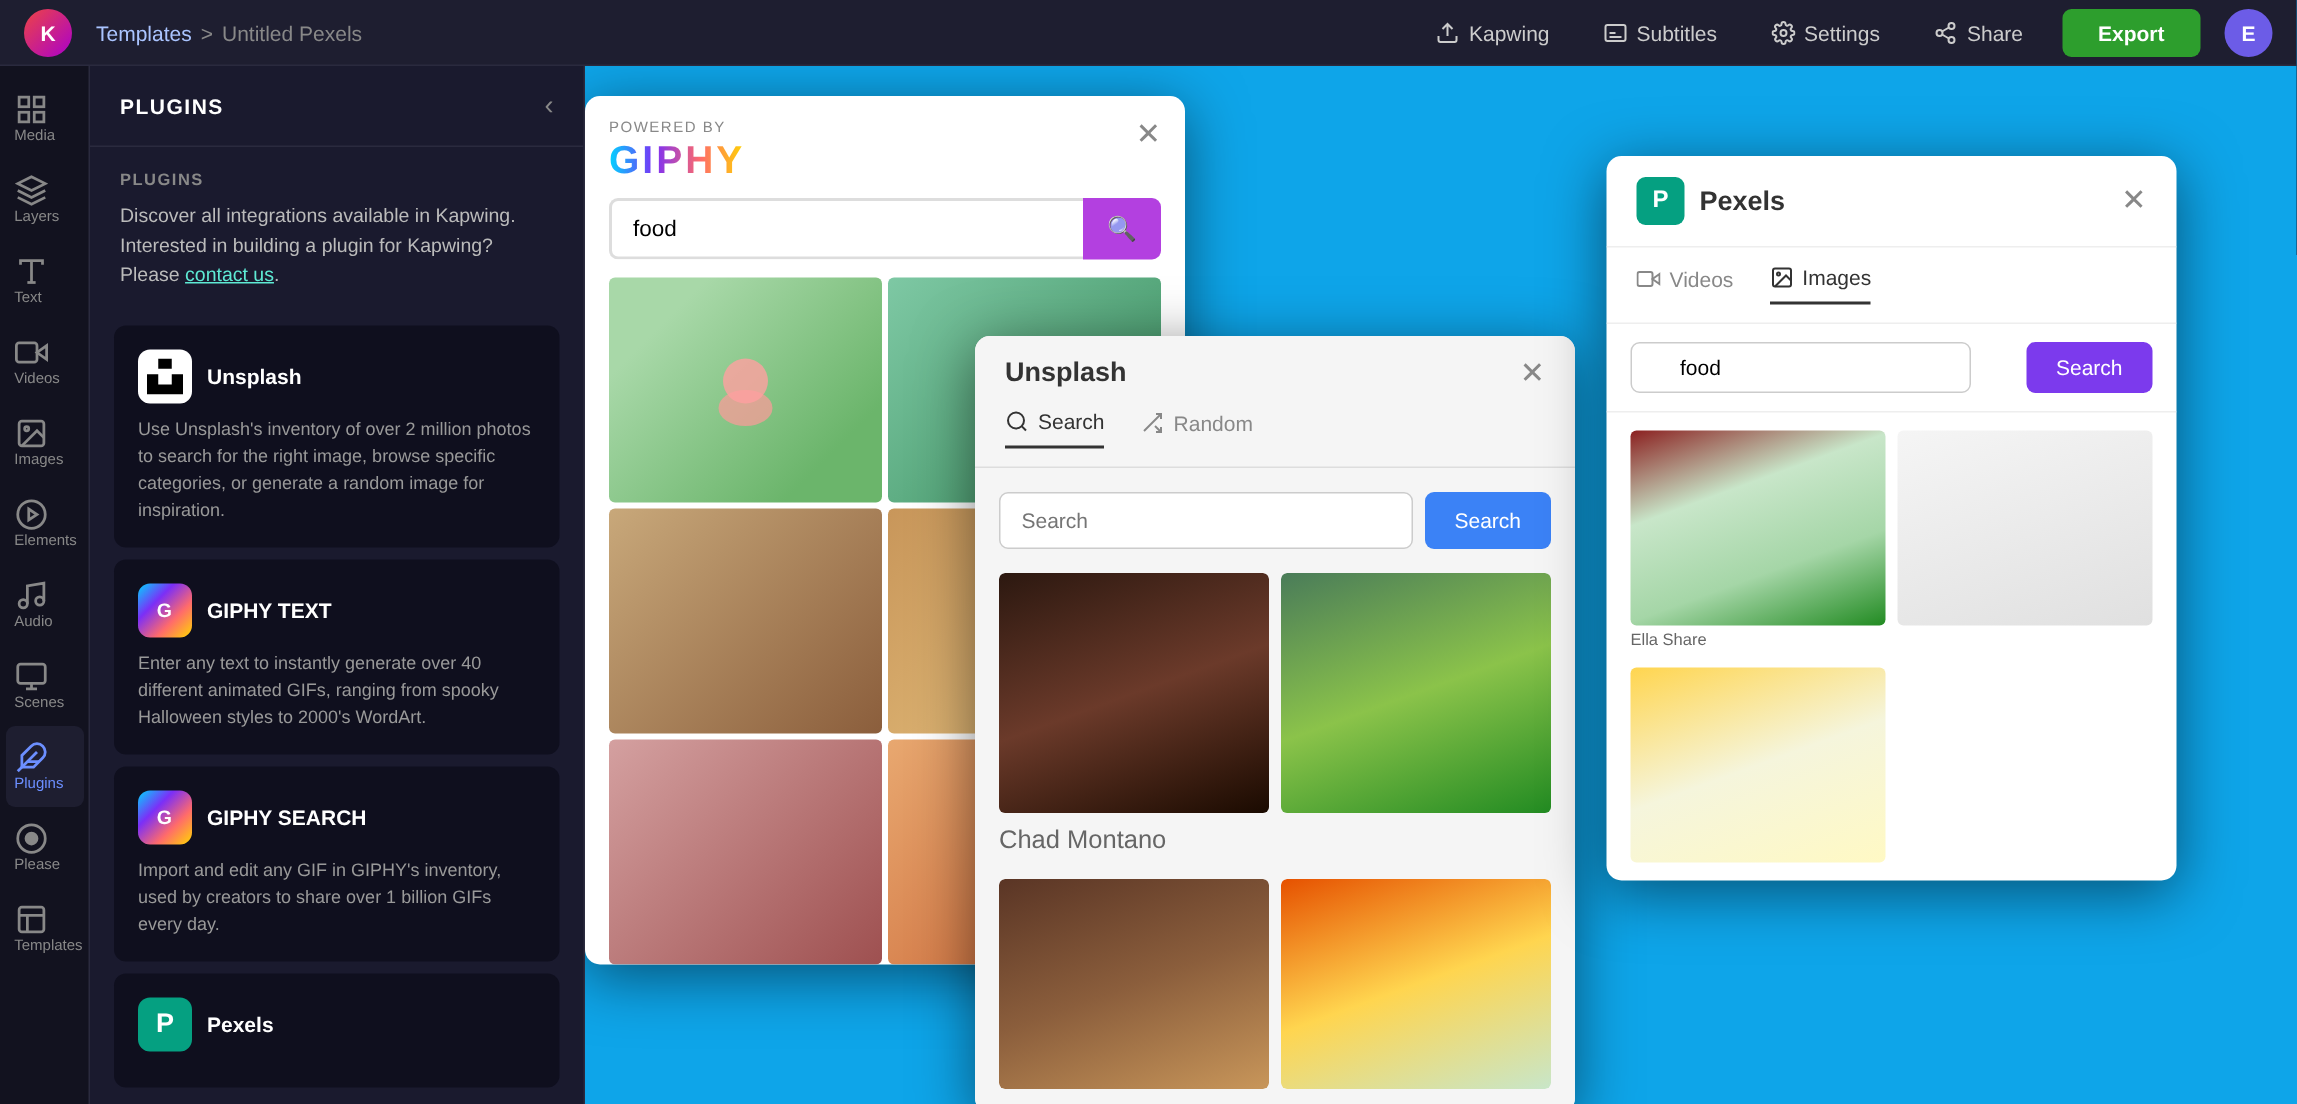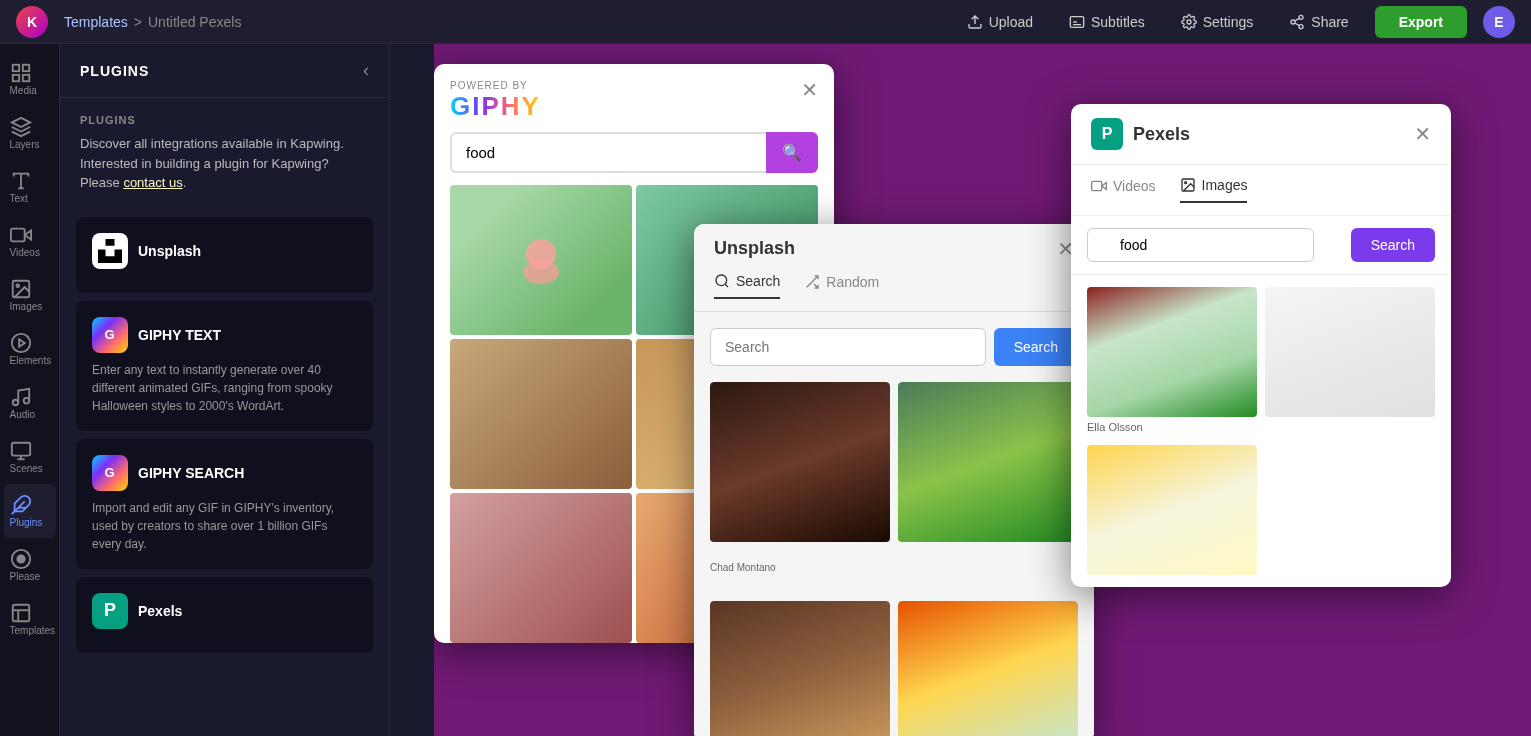--- a/index.html
+++ b/index.html
@@ -27,32 +27,32 @@
     .icon-sidebar-item.active { color: #6c8fff; }
     .icon-sidebar-item svg { width: 22px; height: 22px; }
 
     
     .plugins-panel { width: 330px; background: #1a1a2e; border-right: 1px solid #2a2a3e; overflow-y: auto; flex-shrink: 0; position: relative; }
     .plugins-header { display: flex; align-items: center; justify-content: space-between; padding: 16px 20px; border-bottom: 1px solid #2a2a3e; }
     .plugins-title { color: #fff; font-weight: bold; font-size: 14px; letter-spacing: 1px; }
     .collapse-btn { background: none; border: none; color: #888; cursor: pointer; font-size: 18px; }
     .plugins-section-label { color: #888; font-size: 11px; font-weight: bold; letter-spacing: 1px; padding: 16px 20px 8px; }
     .plugins-intro { color: #bbb; font-size: 13px; padding: 0 20px 16px; line-height: 1.5; }
-    .plugins-intro a { color: #fef9c3; }
+    .plugins-intro a { color: #5eead4; }
     .plugin-card { margin: 8px 16px; background: #0f0f1e; border-radius: 8px; padding: 16px; }
     .plugin-card-header { display: flex; align-items: center; gap: 10px; margin-bottom: 8px; }
     .plugin-icon { width: 36px; height: 36px; border-radius: 8px; display: flex; align-items: center; justify-content: center; font-size: 18px; }
     .plugin-icon.unsplash { background: #fff; }
     .plugin-icon.giphy { background: linear-gradient(135deg, #00d4ff, #7b2ff7, #ff6b6b, #ffd700); }
     .plugin-icon.pexels { background: #05a081; }
     .plugin-name { color: #fff; font-weight: bold; font-size: 14px; }
     .plugin-desc { color: #999; font-size: 12px; line-height: 1.5; }
 
     
-    .canvas-area { flex: 1; background: #701a75; position: relative; overflow: hidden; margin-left: 44px; }
+    .canvas-area { flex: 1; background: #0ea5e9; position: relative; overflow: hidden; }
 
     
     .modals-container { position: absolute; top: 0; left: 0; width: 100%; height: 100%; pointer-events: none; }
     .modal { position: absolute; background: #fff; border-radius: 10px; box-shadow: 0 8px 40px rgba(0,0,0,0.5); pointer-events: all; overflow: hidden; }
 
     
     .giphy-modal { left: 0; top: 20px; width: 400px; min-height: 500px; }
     .giphy-modal-header { display: flex; justify-content: space-between; align-items: flex-start; padding: 16px 16px 10px; }
     .giphy-powered { display: flex; flex-direction: column; }
     .giphy-powered-by { font-size: 10px; color: #888; font-weight: normal; letter-spacing: 1px; }
@@ -77,21 +77,21 @@
     .unsplash-tabs { display: flex; gap: 24px; padding: 0 20px 12px; border-bottom: 1px solid #ddd; background: #f5f5f5; }
     .unsplash-tab { display: flex; align-items: center; gap: 6px; font-size: 14px; color: #888; cursor: pointer; padding-bottom: 8px; }
     .unsplash-tab.active { color: #333; border-bottom: 2px solid #333; }
     .unsplash-tab-icon { width: 16px; height: 16px; }
     .unsplash-search-row { display: flex; gap: 0; padding: 16px; background: #f5f5f5; }
     .unsplash-search-input { flex: 1; padding: 10px 14px; border: 1px solid #ccc; border-radius: 6px; font-size: 14px; background: white; outline: none; }
     .unsplash-search-btn { background: #3b82f6; border: none; padding: 10px 20px; border-radius: 6px; cursor: pointer; color: white; font-size: 14px; font-weight: 500; margin-left: 8px; }
     .unsplash-images-grid { display: grid; grid-template-columns: 1fr 1fr; gap: 8px; padding: 0 16px 16px; background: #f5f5f5; max-height: 360px; overflow-y: auto; }
     .unsplash-img { border-radius: 4px; overflow: hidden; position: relative; }
     .unsplash-img-placeholder { background: #ccc; width: 100%; height: 120px; border-radius: 4px; }
-    .unsplash-img-credit { font-size: 10px; color: #666; padding: 20px 0; }
+    .unsplash-img-credit { font-size: 17px; color: #666; padding: 8px 0; }
     .food-img-3 { background: linear-gradient(135deg, #5d4037, #795548, #ffc107); height: 140px; }
     .food-img-4 { background: linear-gradient(135deg, #e65100, #ff8f00, #f9a825); height: 140px; }
 
     
     .pexels-modal { right: 80px; top: 60px; width: 380px; }
     .pexels-header { display: flex; justify-content: space-between; align-items: center; padding: 14px 20px; border-bottom: 1px solid #eee; }
     .pexels-brand { display: flex; align-items: center; gap: 10px; }
     .pexels-logo-box { width: 32px; height: 32px; background: #05a081; border-radius: 6px; display: flex; align-items: center; justify-content: center; color: white; font-weight: bold; font-size: 16px; }
     .pexels-brand-name { font-size: 18px; font-weight: 600; color: #333; }
     .pexels-tabs { display: flex; gap: 24px; padding: 12px 20px; border-bottom: 1px solid #eee; }
@@ -124,21 +124,21 @@
   <div class="topbar-breadcrumb">
     <a href="#">Templates</a>
     <span>&gt;</span>
     <span>Untitled Pexels</span>
   </div>
   <div class="topbar-spacer"></div>
   <button class="topbar-btn">
     <svg viewBox="0 0 24 24" fill="none" stroke="currentColor" stroke-width="2">
         <path d="M21 15v4a2 2 0 0 1-2 2H5a2 2 0 0 1-2-2v-4M17 8l-5-5-5 5M12 3v12"></path>
       </svg>
-    <span>Upload</span>
+    <span>Kapwing</span>
   </button>
   <button class="topbar-btn">
     <svg viewBox="0 0 24 24" fill="none" stroke="currentColor" stroke-width="2">
         <rect x="2" y="4" width="20" height="16" rx="2"></rect>
         <line x1="6" y1="12" x2="12" y2="12"></line>
         <line x1="6" y1="16" x2="18" y2="16"></line>
       </svg>
     <span>Subtitles</span>
   </button>
   <button class="topbar-btn">
@@ -266,20 +266,21 @@
 
     <div class="plugin-card">
       <div class="plugin-card-header">
         <div class="plugin-icon unsplash" style="font-size:22px; display:flex; align-items:center; justify-content:center;">
           <svg width="24" height="24" viewBox="0 0 24 24" fill="black">
               <path d="M7.5 6.75V0h9v6.75h-9zm9 3.75H24V24H0V10.5h7.5v6.75h9V10.5z"></path>
             </svg>
         </div>
         <span class="plugin-name">Unsplash</span>
       </div>
+      <p class="plugin-desc">Use Unsplash's inventory of over 2 million photos to search for the right image, browse specific categories, or generate a random image for inspiration.</p>
     </div>
 
     <div class="plugin-card">
       <div class="plugin-card-header">
         <div class="plugin-icon giphy" style="font-size:13px; font-weight:900; color:white; letter-spacing:1px;">G</div>
         <span class="plugin-name">GIPHY TEXT</span>
       </div>
       <p class="plugin-desc">Enter any text to instantly generate over 40 different animated GIFs, ranging from spooky Halloween styles to 2000's WordArt.</p>
     </div>
 
@@ -401,21 +402,21 @@
         <div class="pexels-search-row">
           <div class="pexels-search-wrapper">
             <span class="pexels-search-icon-inner">🔍</span>
             <input class="pexels-search-input" type="text" value="food" style="">
           </div>
           <button class="pexels-search-btn">Search</button>
         </div>
         <div class="pexels-images-grid">
           <div class="pexels-img-item">
             <div class="pexels-food-2 pexels-img-placeholder" style="background: linear-gradient(160deg, #8b2020, #c8e6c9, #a5d6a7, #228B22); height:130px; border-radius:4px;"></div>
-            <div class="pexels-img-credit">Ella Olsson</div>
+            <div class="pexels-img-credit">Ella Share</div>
           </div>
           <div class="pexels-img-item">
             <div class="pexels-food-3 pexels-img-placeholder" style="background: linear-gradient(160deg, #f5f5f5, #e0e0e0); height:130px; border-radius:4px;"></div>
           </div>
           <div class="pexels-img-item">
             <div class="pexels-food-4 pexels-img-placeholder" style="background: linear-gradient(160deg, #ffd54f, #f5f5dc, #fff9c4); height:130px; border-radius:4px;"></div>
           </div>
         </div>
       </div>
 

